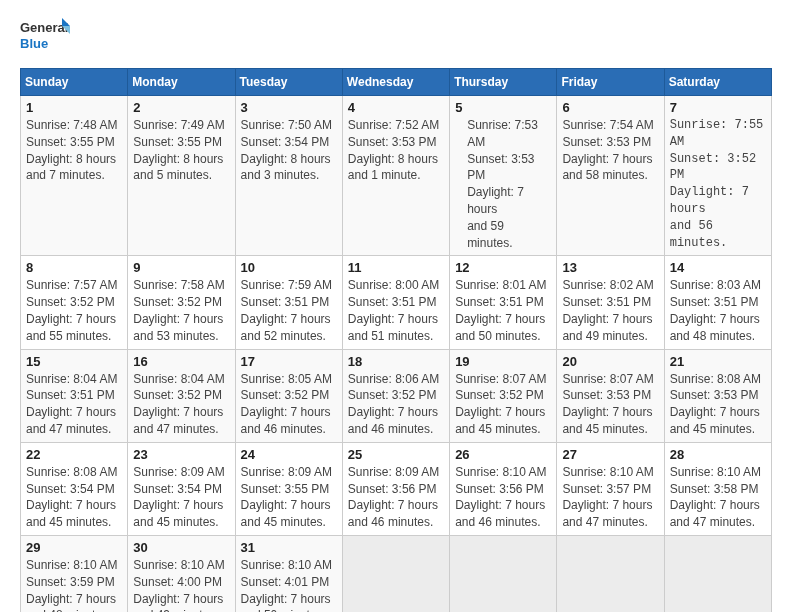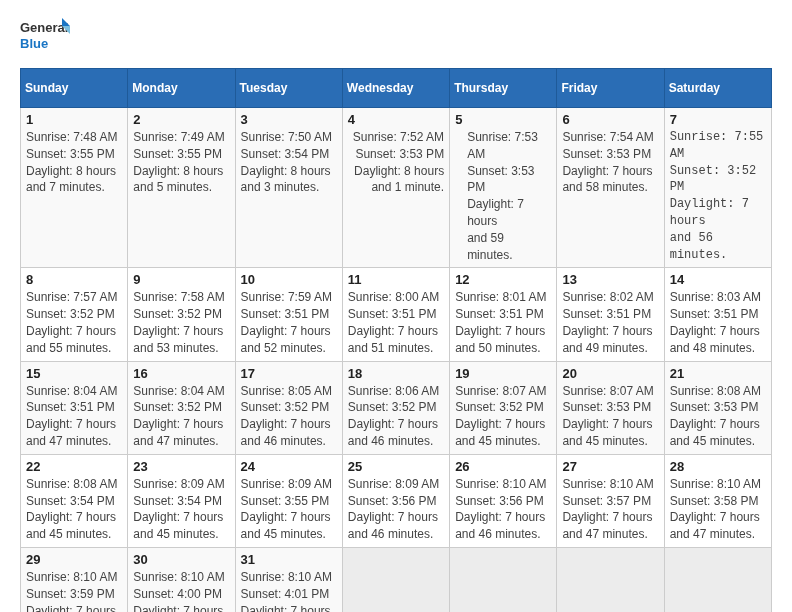--- a/index.html
+++ b/index.html
@@ -44,21 +44,21 @@
     table {
       width: 100%;
       border-collapse: collapse;
       table-layout: fixed;
     }
     thead tr th {
       background-color: #2a6db5;
       color: #fff;
       font-size: 12px;
       font-weight: bold;
-      padding: 12px 4px;
+      padding: 6px 4px;
       text-align: left;
       border: 1px solid #1e5a99;
     }
     tbody tr td {
       vertical-align: top;
       border: 1px solid #ccc;
       padding: 4px 5px;
       font-size: 9.5px;
       color: #333;
       height: 88px;
@@ -132,21 +132,21 @@
           </td>
           <td>
             <span class="day-num">3</span>
             <div class="day-info" style="white-space: pre-line;">Sunrise: 7:50 AM
 Sunset: 3:54 PM
 Daylight: 8 hours
 and 3 minutes.</div>
           </td>
           <td>
             <span class="day-num">4</span>
-            <div class="day-info" style="white-space: pre-line; text-align: right;">Sunrise: 7:52 AM
+            <div class="day-info" style="white-space: pre-line;">Sunrise: 7:52 AM
 Sunset: 3:53 PM
 Daylight: 8 hours
 and 1 minute.</div>
           </td>
           <td>
             <span class="day-num">5</span>
             <div class="day-info" style="white-space: pre-line; margin-left: 12px;">Sunrise: 7:53 AM
 Sunset: 3:53 PM
 Daylight: 7 hours
 and 59 minutes.</div>

